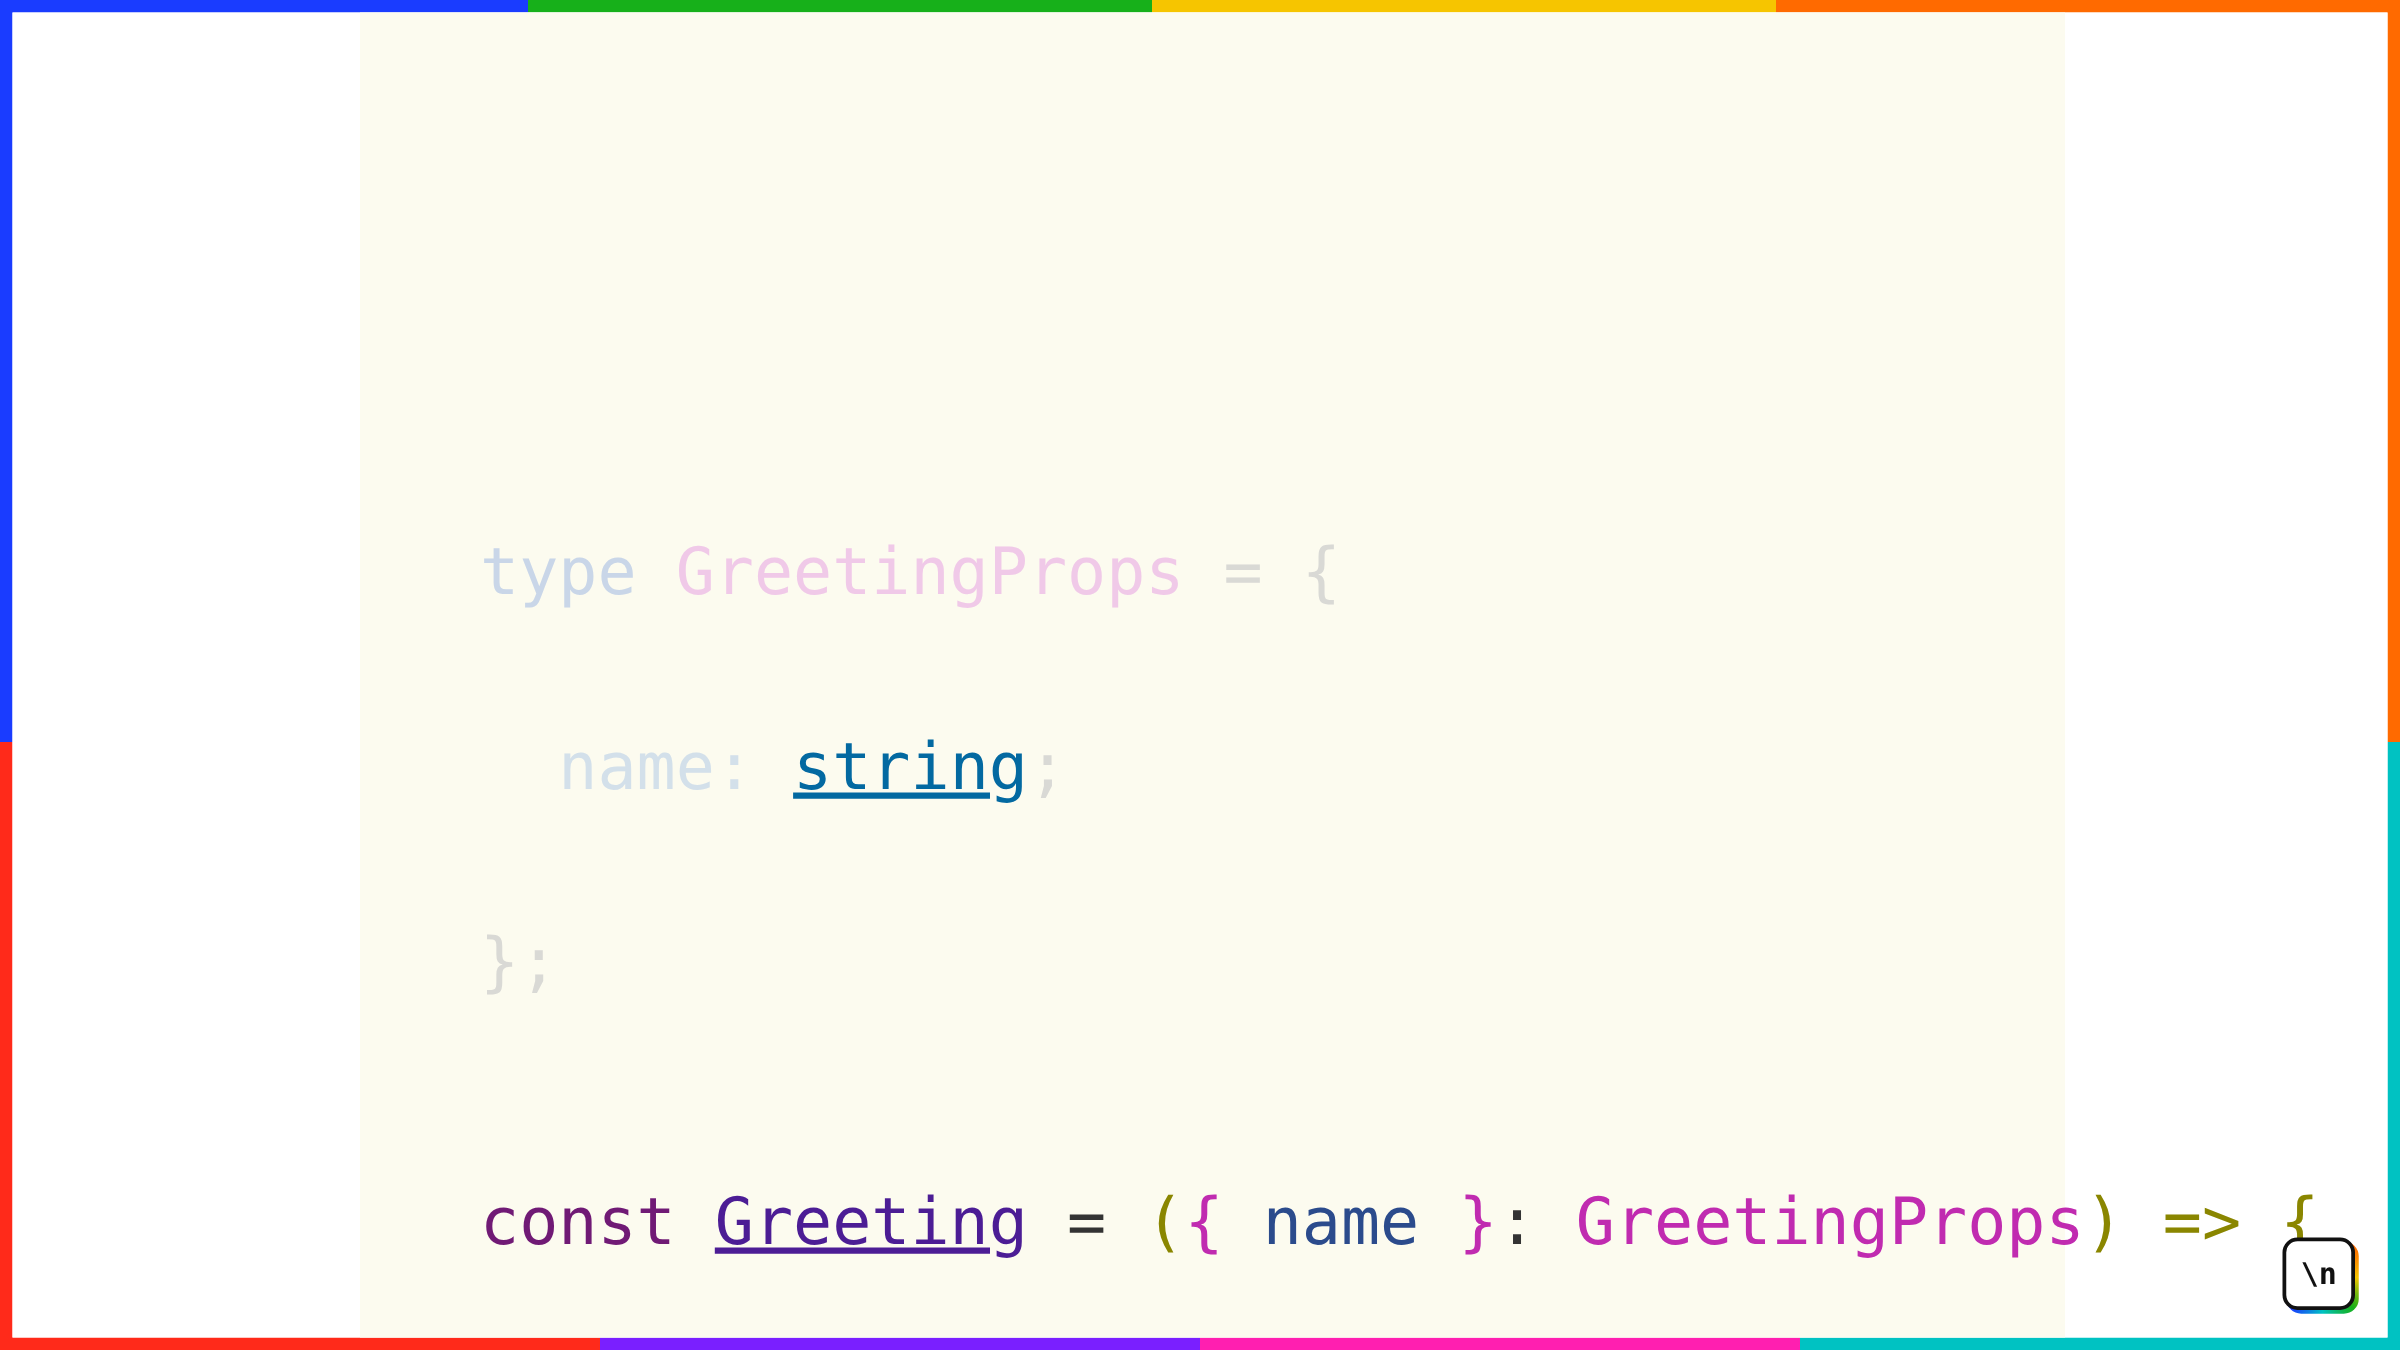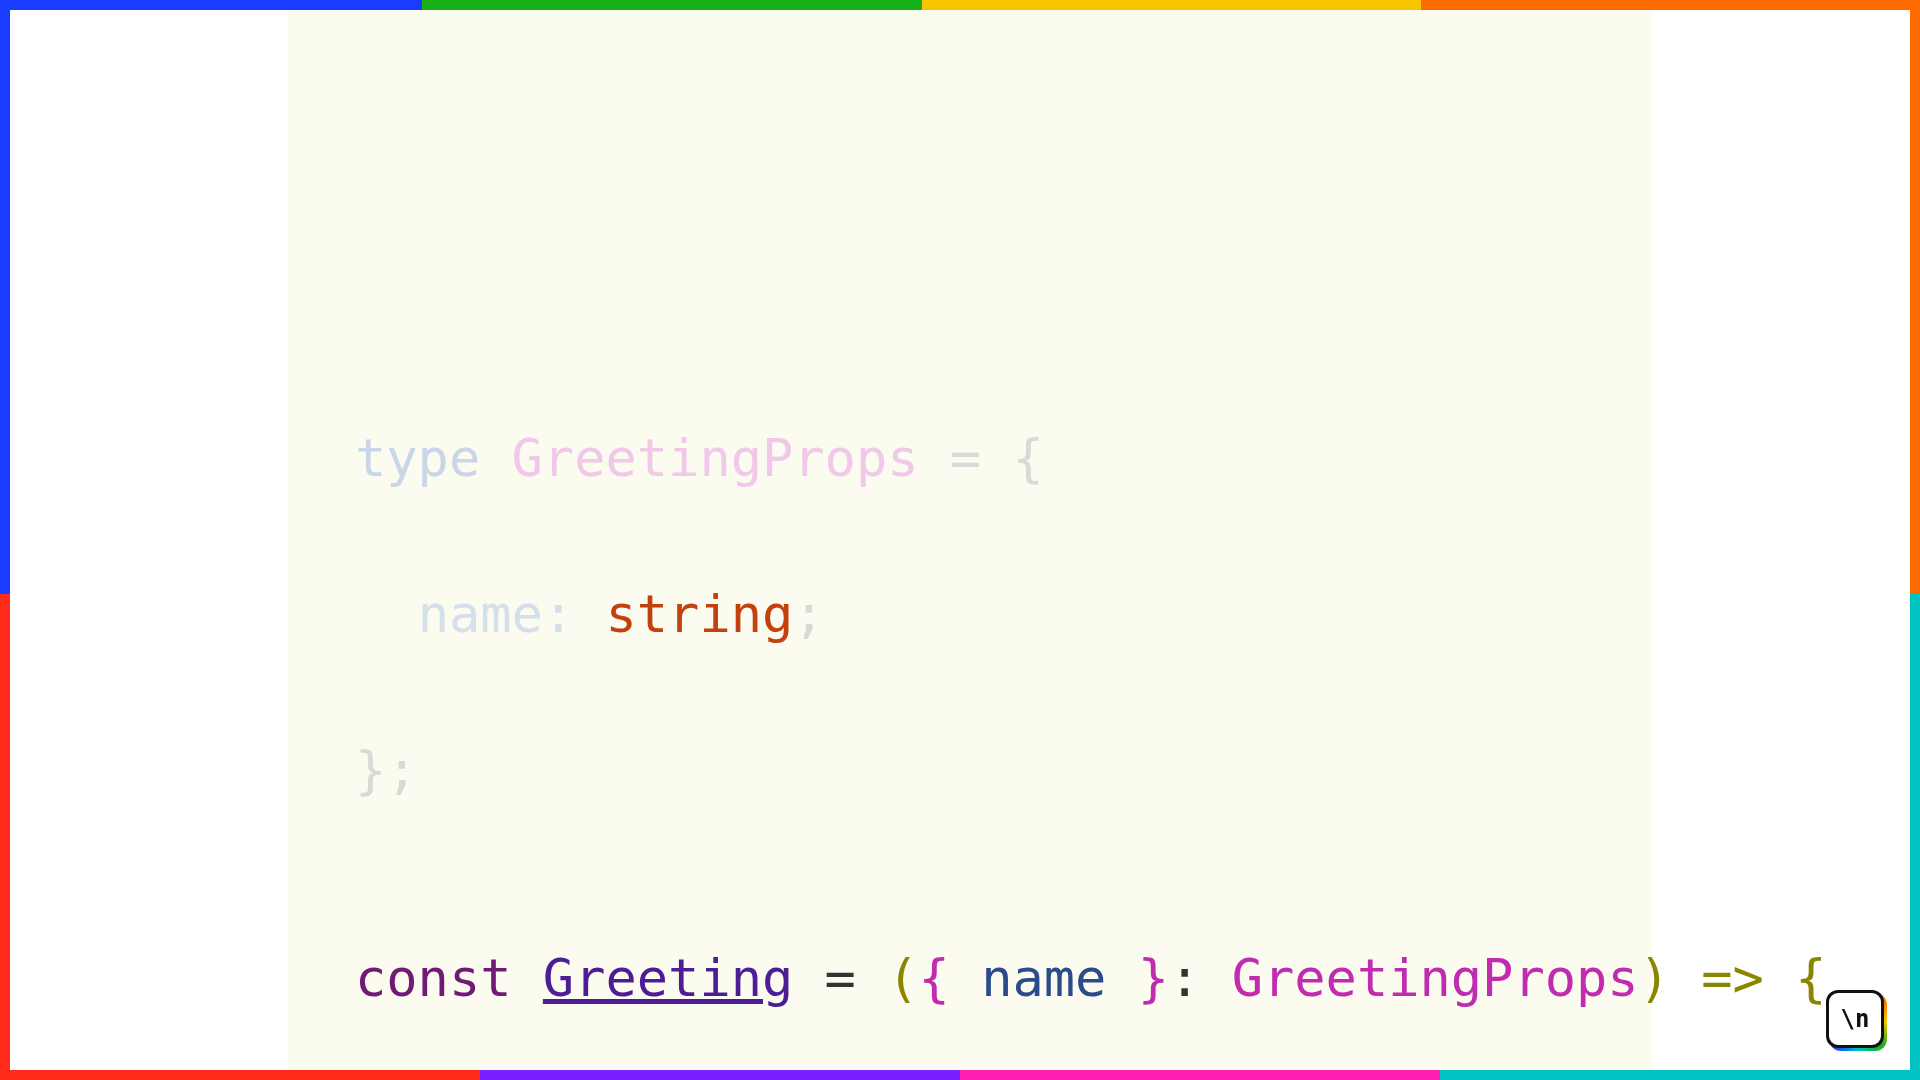--- a/index.html
+++ b/index.html
@@ -52,30 +52,30 @@
   .code {
     position: absolute;
     top: 318px;
     left: 345px;
     font-size: 52px;
     line-height: 1.0;
     letter-spacing: 0;
     white-space: pre;
   }
 
-  .line { display: block; height: 52px; }
+  .line { display: block; height: 52px; margin-left: 29px; }
   .blank { height: 52px; }
 
   
   .dim       { color: #d9d9d5; }            
   .dim-kw    { color: #c9d6e8; }            
   .dim-ty    { color: #f0c9e8; }            
   .dim-prop  { color: #d3e0ea; }            
   .dim-col   { color: #d3e0ea; }            
-  .dim-str   { color: #c2410c; }            
+  .dim-str   { color: #0369a1; text-decoration: underline; }            
 
   
   .kw    { color: #701a75; }   
   .fn    { color: #4c1d95; text-decoration: underline; }   
   .op    { color: #333333; }   
   .par   { color: #8a8600; }   
   .brc   { color: #c02bb0; }   
   .ident { color: #2b4b8c; }   
   .colon { color: #333333; }   
   .type  { color: #c02bb0; }   

